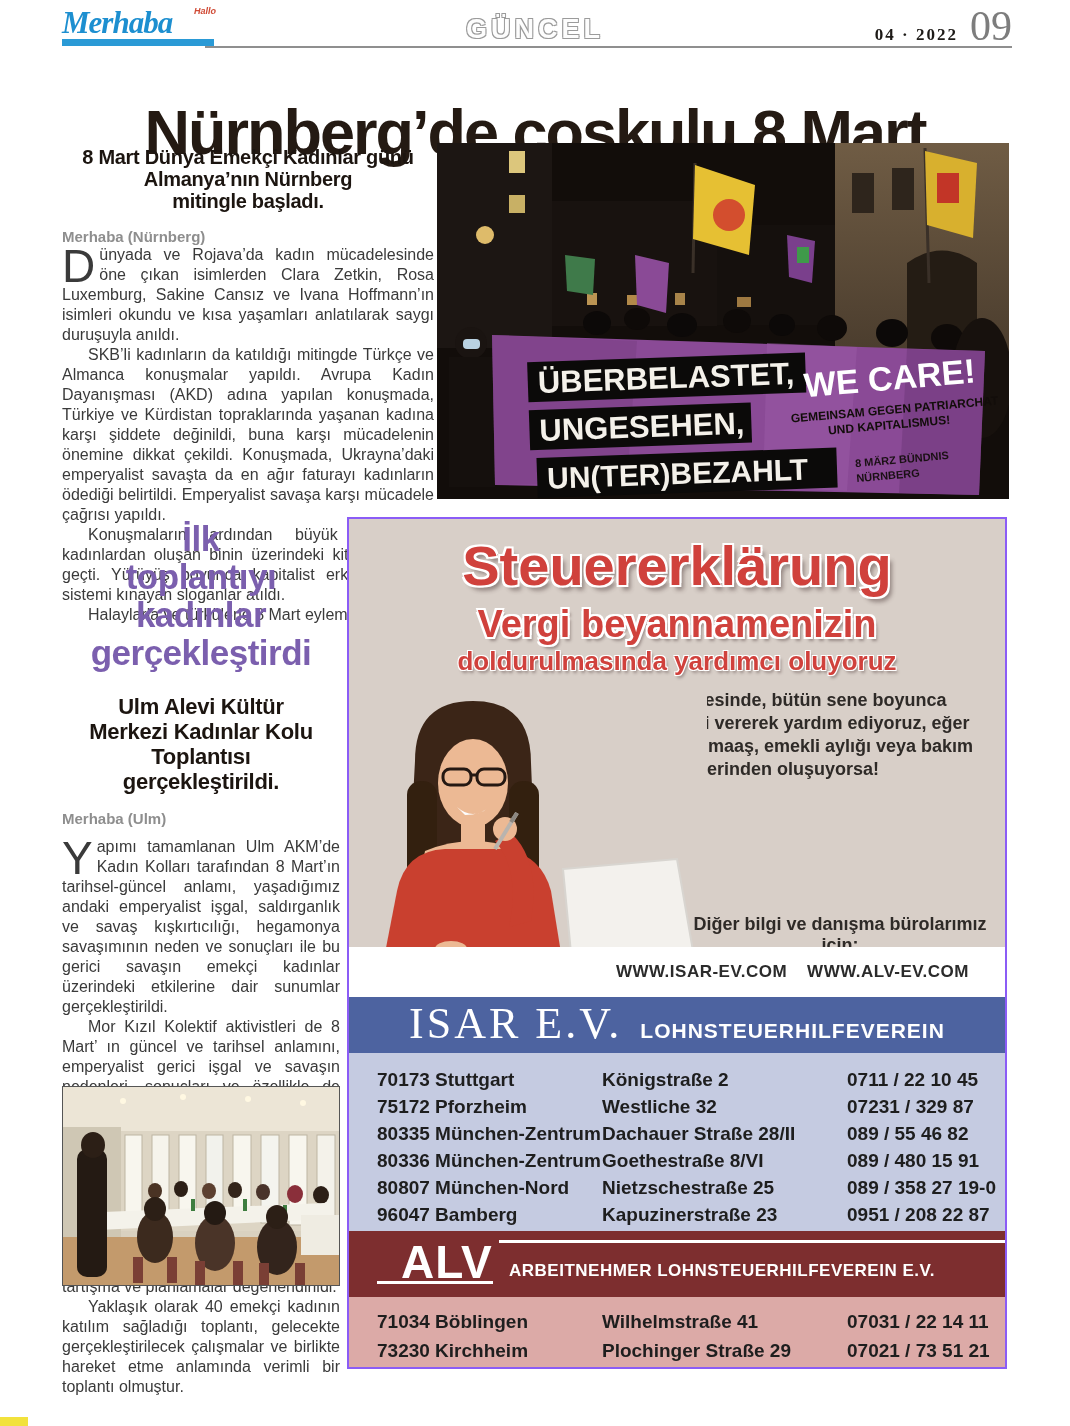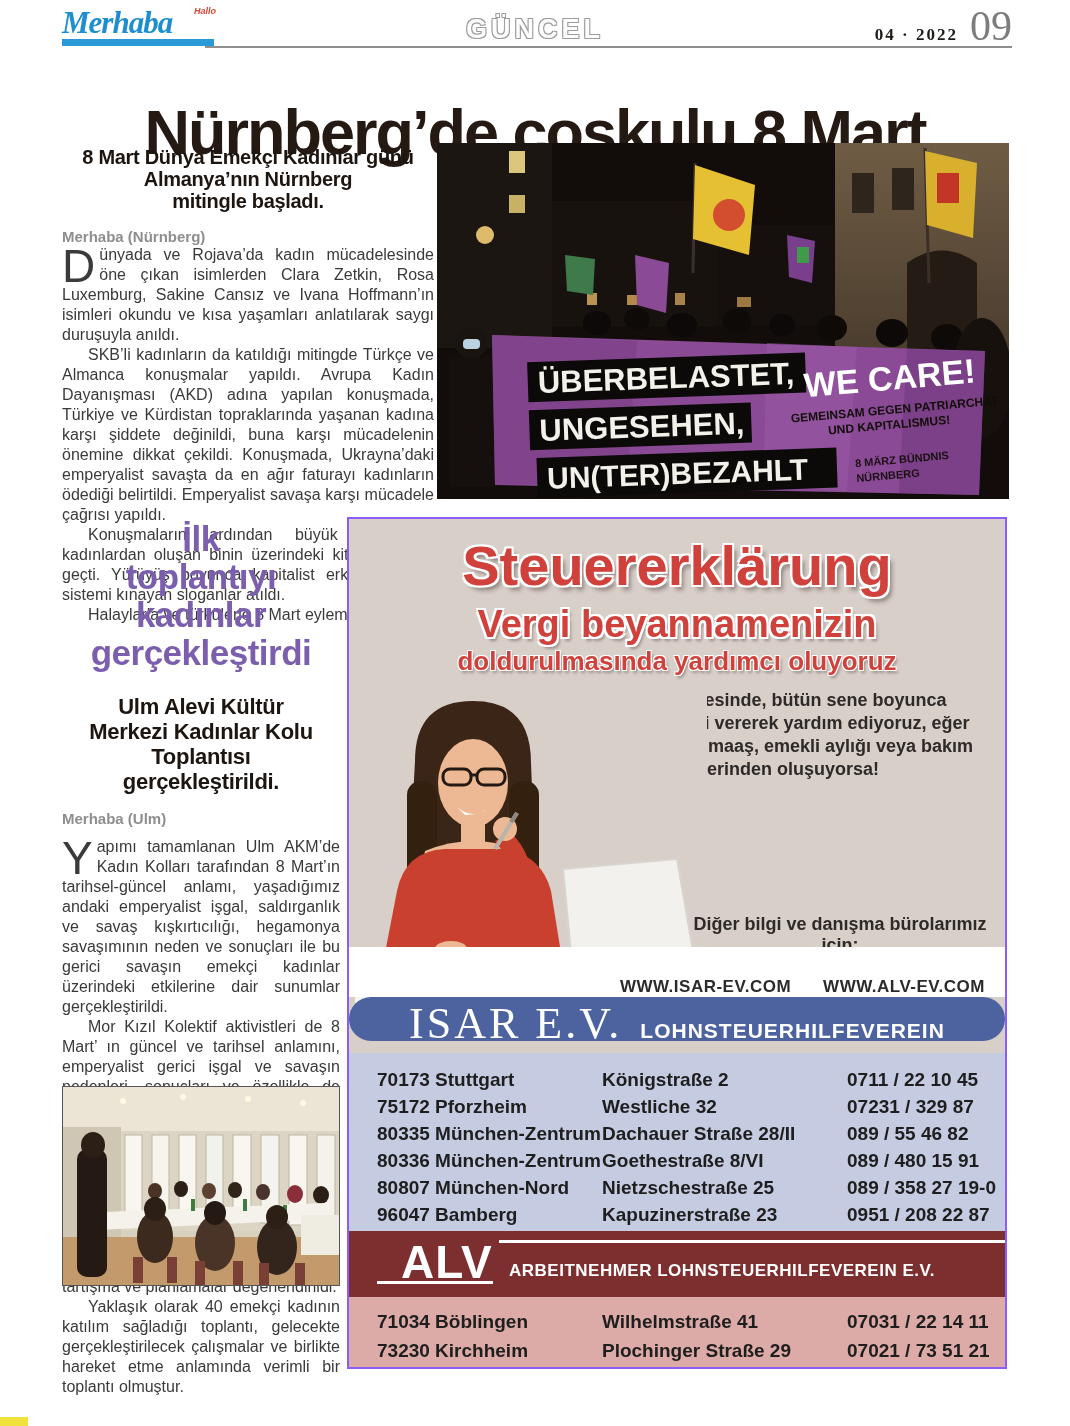--- a/index.html
+++ b/index.html
@@ -56,24 +56,24 @@
       text-shadow:-1px -1px 0 #fff,1px -1px 0 #fff,-1px 1px 0 #fff,1px 1px 0 #fff,2px 3px 3px rgba(60,40,40,.4);}
   .ad-para{position:absolute;left:165px;top:170px;width:480px;text-align:center;
       font-size:18px;line-height:23px;font-weight:700;color:#2e2a27;}
   .woman{position:absolute;left:6px;top:172px;width:352px;height:312px;}
   .cocuk-block{position:absolute;left:330px;top:262px;width:322px;text-align:center;}
   .cocuk-title{font-size:36px;font-weight:800;color:#d0413c;letter-spacing:-0.5px;}
   .cocuk-line{font-size:18px;font-weight:700;color:#2e2a27;line-height:23px;}
   .ad-info{position:absolute;left:330px;top:395px;width:322px;text-align:center;
       font-size:18px;font-weight:700;color:#2e2a27;}
   .web-band{position:absolute;left:0;top:428px;width:100%;height:50px;background:#ffffff;
-      display:flex;align-items:flex-end;justify-content:flex-end;gap:32px;padding-right:20px;box-sizing:border-box;}
+      display:flex;align-items:center;justify-content:flex-end;gap:20px;padding-right:36px;box-sizing:border-box;}
   .web{font-size:17px;font-weight:700;color:#2b2b2b;letter-spacing:0.5px;}
-  .isar-band{position:absolute;left:0;top:478px;width:100%;height:44px;background:#4d63a0;
-      display:flex;align-items:baseline;justify-content:center;gap:18px;border-radius:25px;}
+  .isar-band{position:absolute;left:0;top:478px;width:100%;height:56px;background:#4d63a0;
+      display:flex;align-items:baseline;justify-content:center;gap:18px;}
   .isar-name{font-family:"Liberation Serif",serif;font-size:44px;color:#ffffff;letter-spacing:3px;line-height:54px;}
   .isar-type{font-size:21px;font-weight:800;color:#ffffff;letter-spacing:1px;}
   .isar-table{position:absolute;left:0;top:534px;width:100%;height:178px;background:#c5cbe1;
       padding:13px 0 0 0;box-sizing:border-box;}
   .arow{display:grid;grid-template-columns:225px 245px auto;padding-left:28px;height:27px;
       font-size:19px;font-weight:700;color:#1e1e1e;align-items:center;}
   .alv-band{position:absolute;left:0;top:712px;width:100%;height:66px;background:#7d2e2f;}
   .alv-topline{position:absolute;left:150px;right:0;top:9px;height:3px;background:#ffffff;}
   .alv-underline{position:absolute;left:28px;top:50px;width:116px;height:3px;background:#ffffff;}
   .alv-name{position:absolute;left:52px;top:4px;font-size:46px;font-weight:700;color:#ffffff;letter-spacing:1px;}

